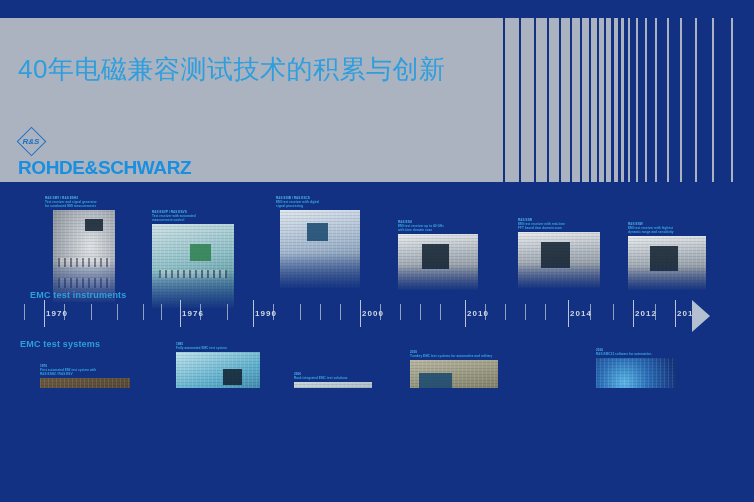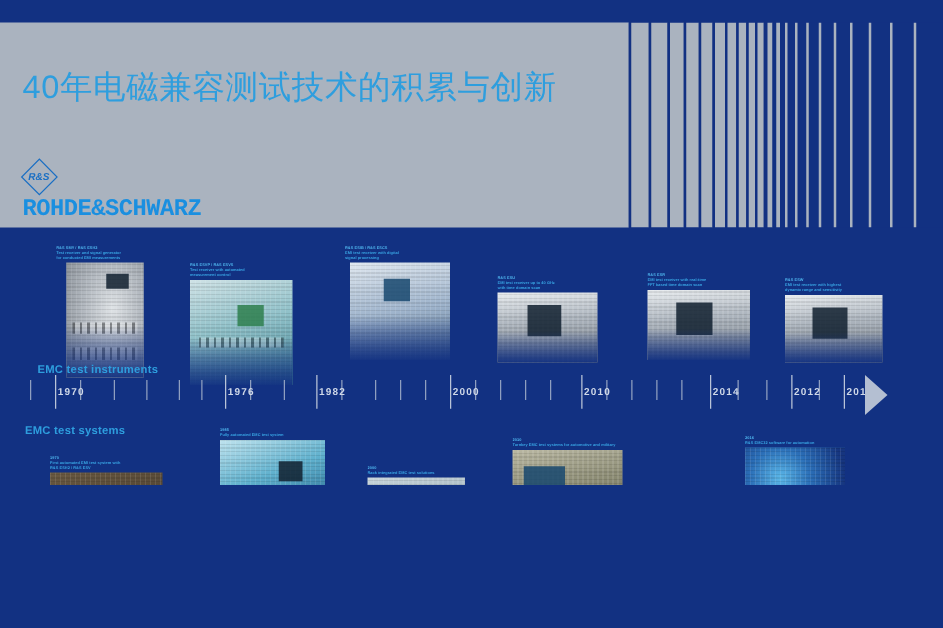--- a/index.html
+++ b/index.html
@@ -30,21 +30,21 @@
     position:absolute;left:3px;top:3px;width:19px;height:19px;
     border:1.4px solid #1a6fc4;transform:rotate(45deg);
   }
   #logo-mark .rs{
     position:absolute;left:0;top:0;width:26px;height:26px;
     display:flex;align-items:center;justify-content:center;
     font-size:8px;color:#1a6fc4;font-weight:bold;font-style:italic;
   }
   #logo-word{
     color:#1a8fe0;font-size:19px;font-weight:bold;letter-spacing:-0.4px;
-    line-height:21px;white-space:nowrap;font-family:Liberation Mono, monospace;
+    line-height:21px;white-space:nowrap;
   }
   #logo-cn{
     color:#111318;font-size:15px;font-weight:bold;letter-spacing:4px;
     line-height:19px;white-space:nowrap;
   }
 
   
   #timeline{position:absolute;left:0;top:300px;width:754px;height:33px;}
   .tick{position:absolute;top:4px;width:1px;height:16px;background:#8f9fc0;}
   .tick.major{top:0;height:27px;background:#b9c4d8;}
@@ -293,21 +293,21 @@
       <div class="tick major" style="left: 44px;"></div>
       <div class="tick major" style="left: 180px;"></div>
       <div class="tick major" style="left: 253px;"></div>
       <div class="tick major" style="left: 360px;"></div>
       <div class="tick major" style="left: 465px;"></div>
       <div class="tick major" style="left: 568px;"></div>
       <div class="tick major" style="left: 633px;"></div>
       <div class="tick major" style="left: 675px;"></div>
       <div class="yr" style="left: 57px;">1970</div>
       <div class="yr" style="left: 193px;">1976</div>
-      <div class="yr" style="left: 266px;">1982</div>
+      <div class="yr" style="left: 266px;">1990</div>
       <div class="yr" style="left: 373px;">2000</div>
       <div class="yr" style="left: 478px;">2010</div>
       <div class="yr" style="left: 581px;">2014</div>
       <div class="yr" style="left: 646px;">2012</div>
       <div class="yr" style="left: 688px;">2016</div>
     </div>
   <div id="tl-arrow"></div>
 
   <div class="row-label" id="label-systems">EMC test systems</div>
 

